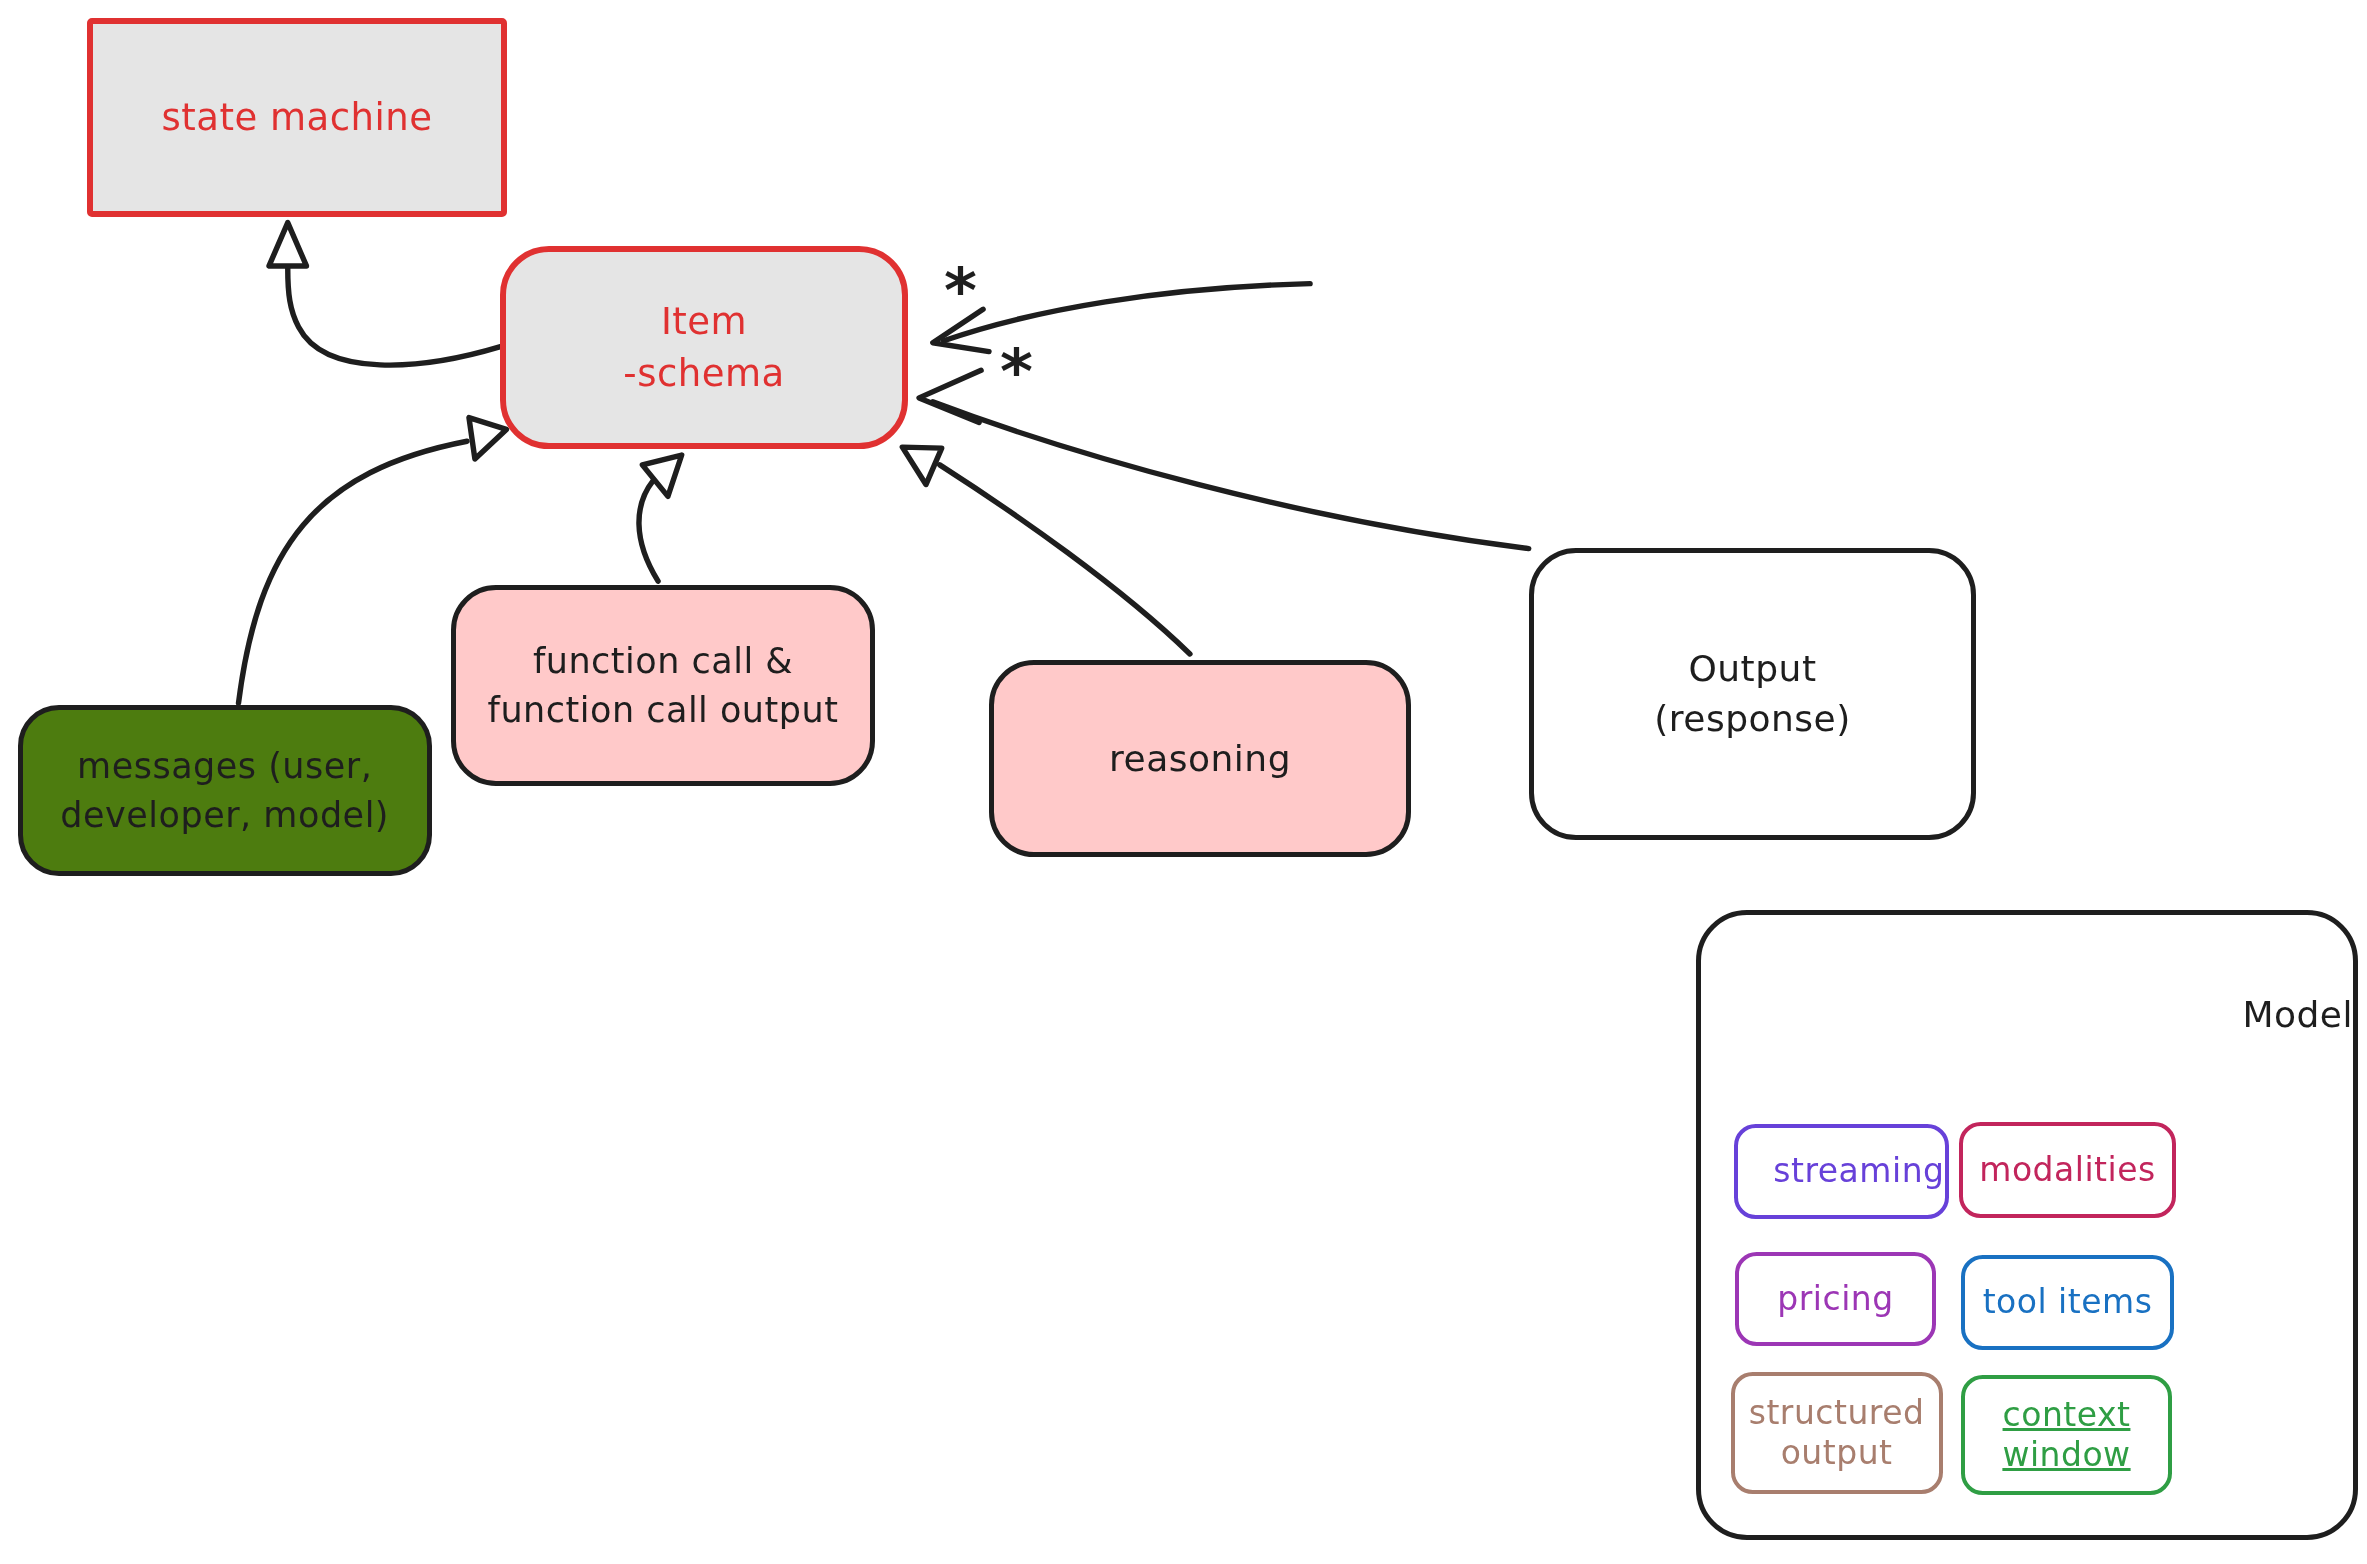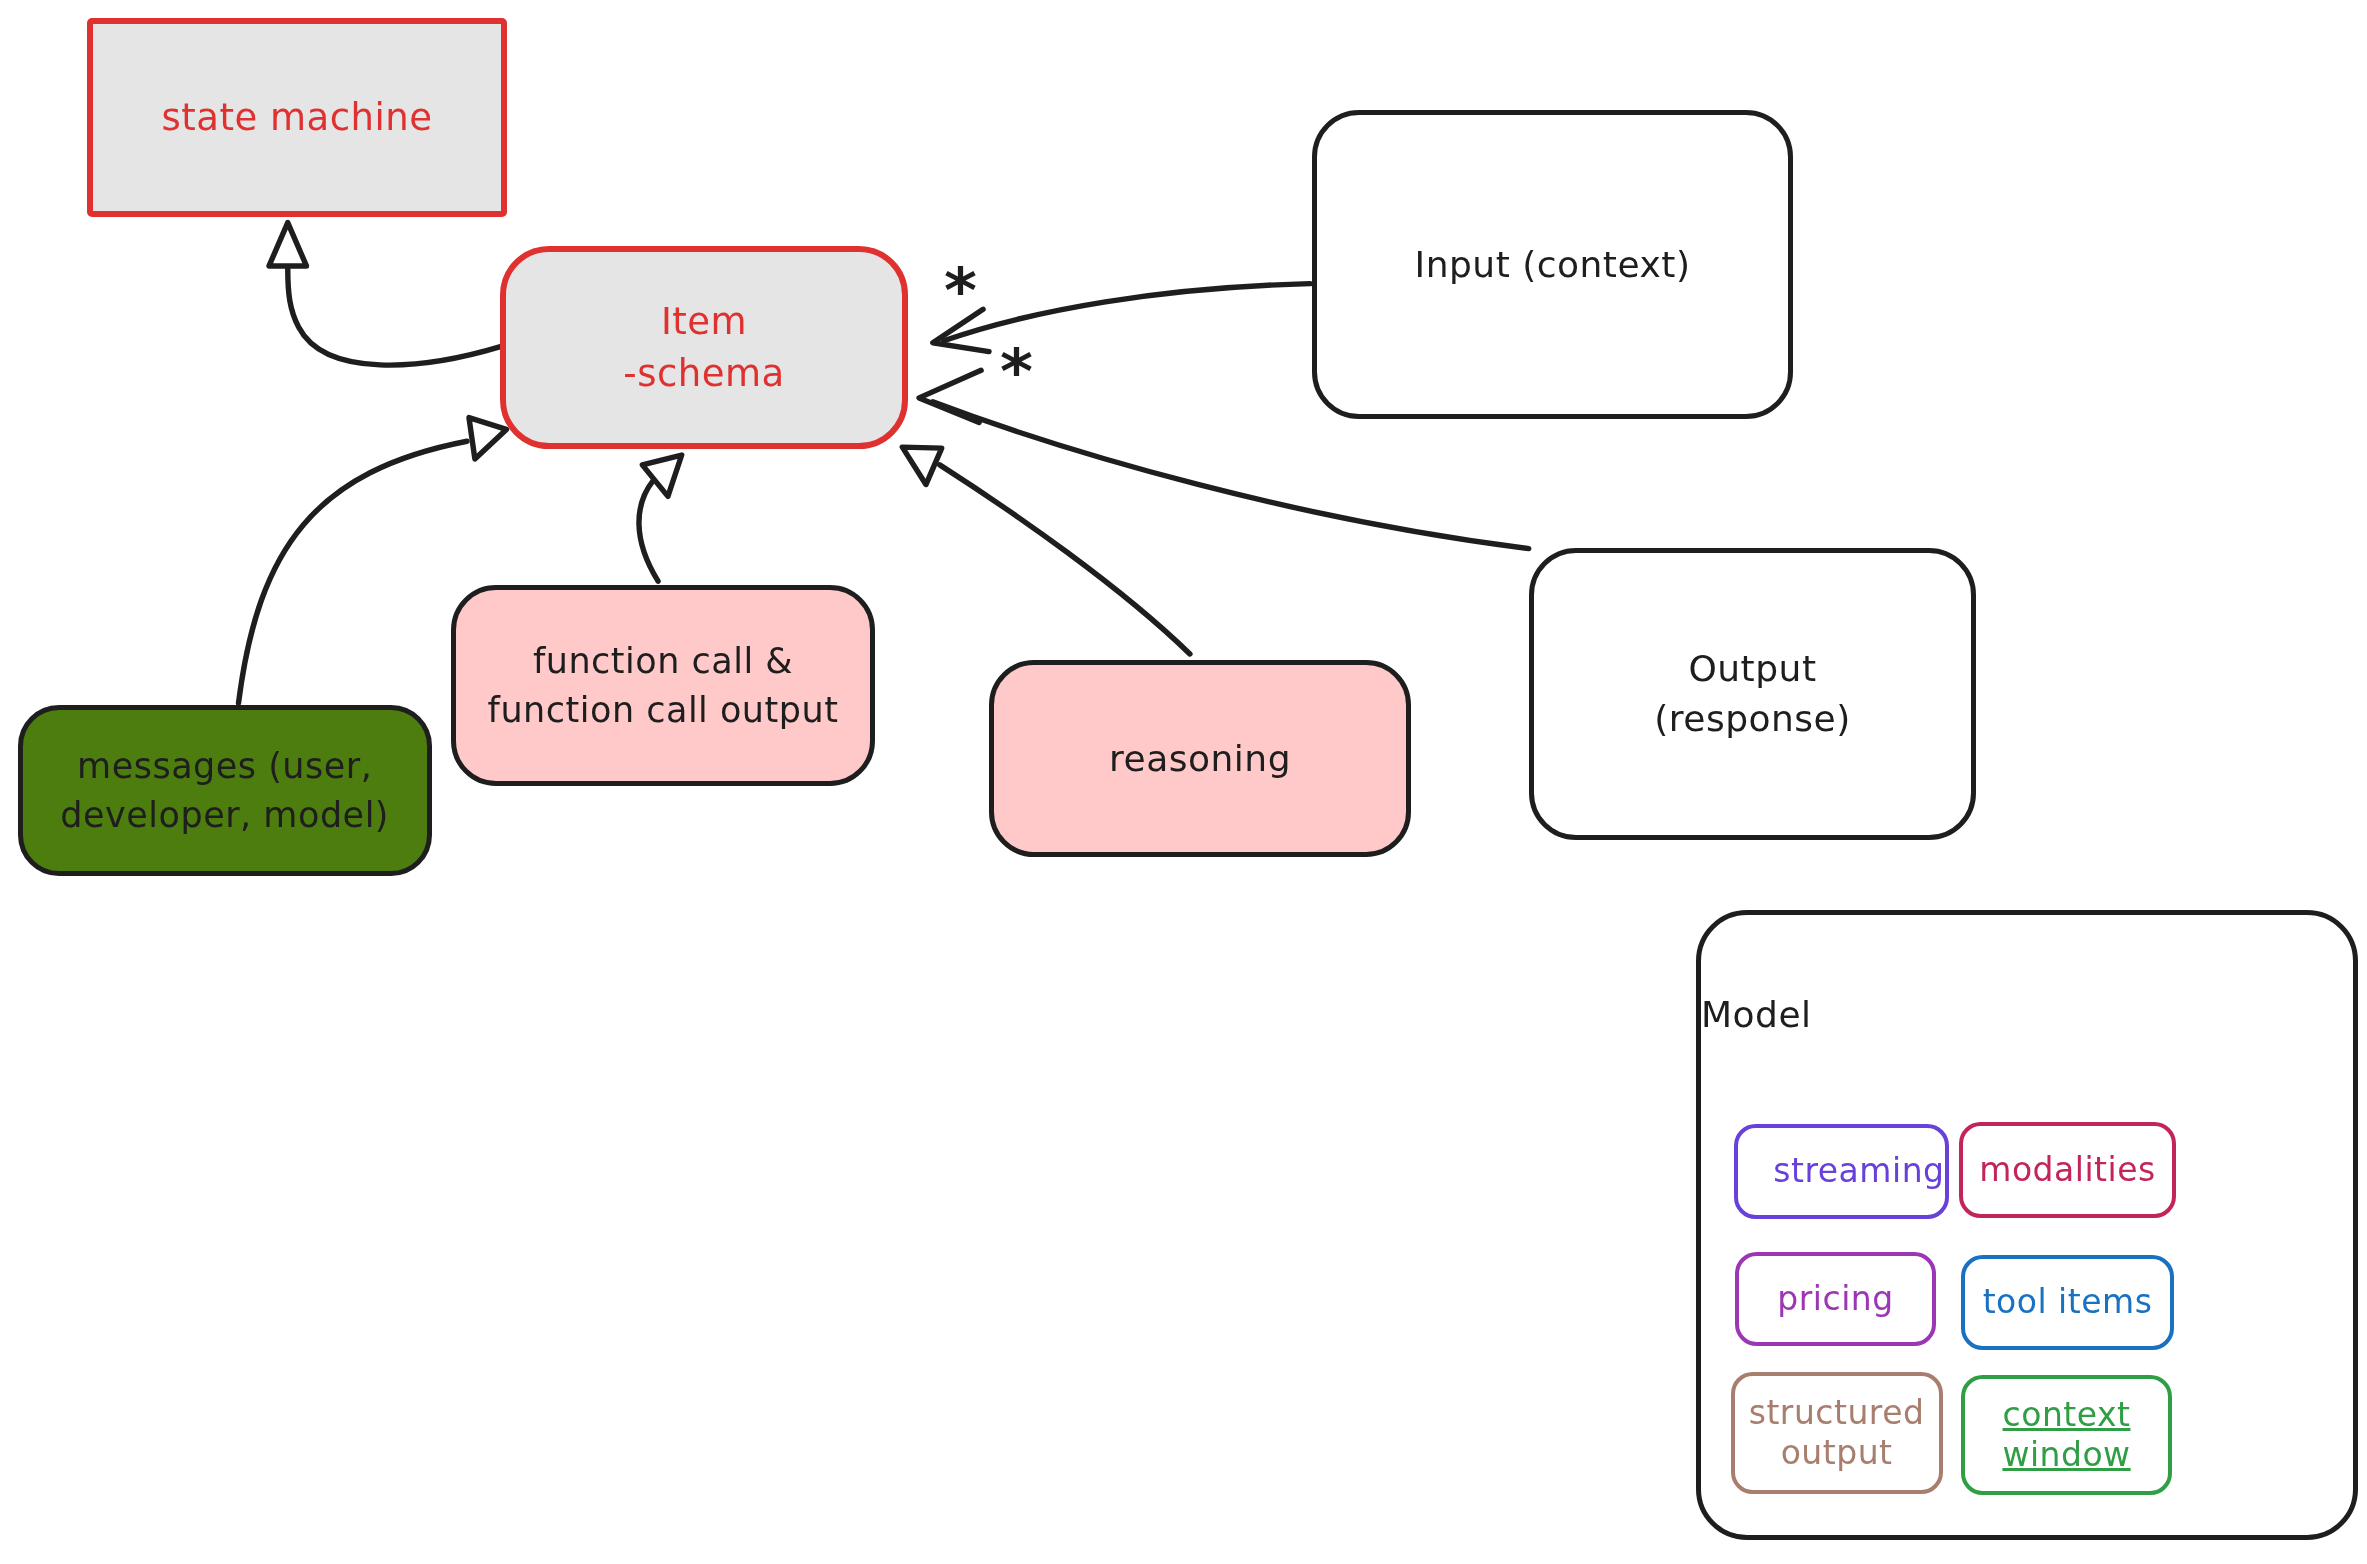--- a/index.html
+++ b/index.html
@@ -65,21 +65,21 @@
     width: 49px;
     text-align: center;
     font-size: 63px;
     font-weight: bold;
     color: #1e1e1e;
   }
   .panel-title {
     position: absolute;
     left: 0;
     width: 100%;
-    text-align: left;
+    text-align: right;
     font-size: 36px;
     letter-spacing: 0.5px;
   }
   .feature {
     position: absolute;
     box-sizing: border-box;
     display: flex;
     flex-direction: column;
     align-items: center;
     justify-content: center;
@@ -124,23 +124,20 @@
 
   <div class="node red-node" style="left: 87px; top: 17.7px; width: 420px; height: 199px; border-radius: 5px; color: rgb(224, 49, 49); background-color: #e5e5e5; text-align: right;">
     <span>state machine</span>
   </div>
 
   <div class="node red-node" style="left: 500px; top: 246px; width: 408px; height: 203px; border-radius: 49px; color: rgb(224, 49, 49); background-color: #e5e5e5;">
     <span>Item</span>
     <span>-schema</span>
   </div>
 
-  <div class="node" style="left: 1312px; top: 110px; width: 481px; height: 309px; border-radius: 47px; color: rgb(30, 30, 30); background-color: rgb(255, 255, 255);">
-    <span>Input (context)</span>
-  </div>
 
   <div class="node" style="left: 1529px; top: 548px; width: 447px; height: 292px; border-radius: 47px; color: rgb(30, 30, 30); background-color: rgb(255, 255, 255);">
     <span>Output</span>
     <span>(response)</span>
   </div>
 
   <div class="node" style="left: 17.7px; top: 705px; width: 414px; height: 171px; border-radius: 41px; font-size: 35px; color: rgb(30, 30, 30); background-color: #4d7c0f;">
     <span>messages (user,</span>
     <span>developer, model)</span>
   </div>

